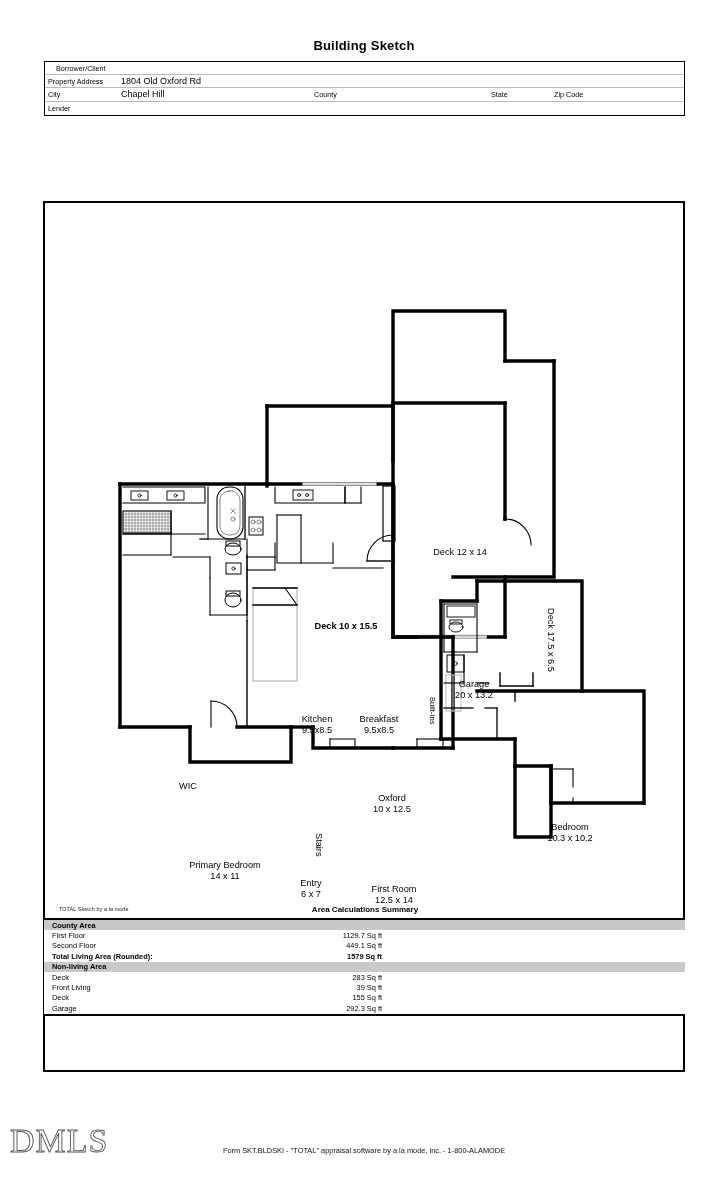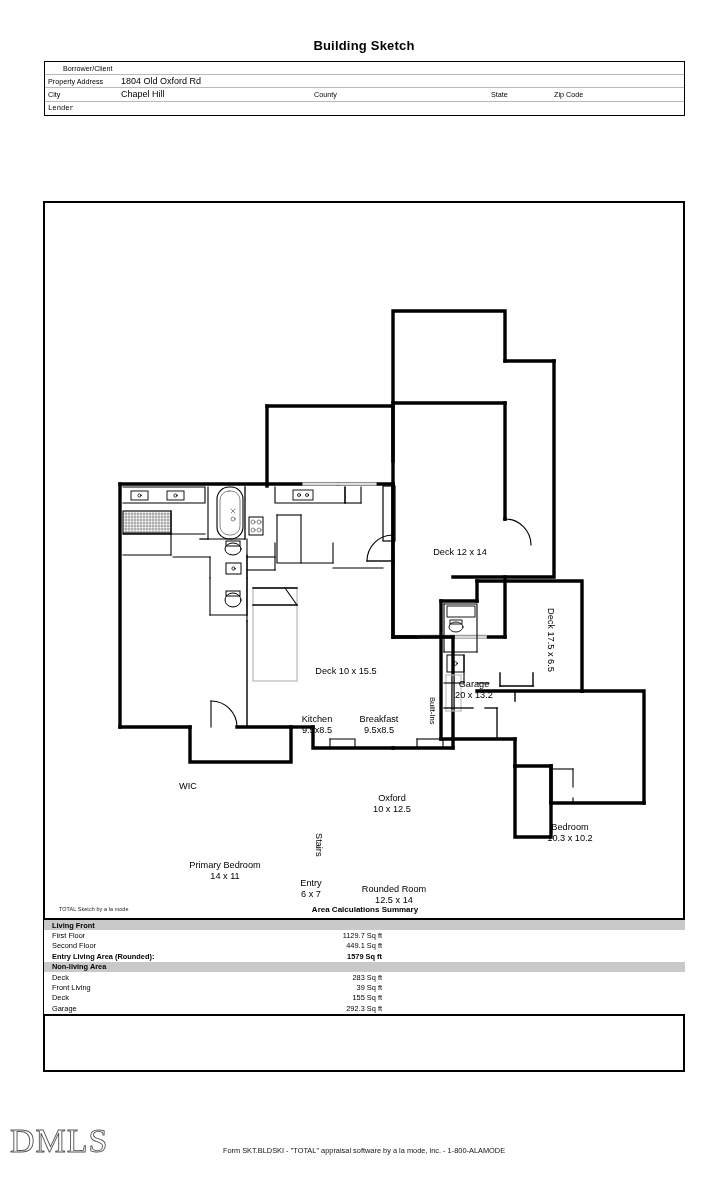--- a/index.html
+++ b/index.html
@@ -14,21 +14,21 @@
     font-size:13px;font-weight:bold;letter-spacing:.2px;
   }
   .hdr-table{
     position:absolute;left:44px;top:61px;width:641px;height:55px;
     border:1px solid #000;box-sizing:border-box;background:#fff;
   }
   .hdr-row{
     position:relative;height:13.2px;border-bottom:1px solid #b9b9b9;
     box-sizing:border-box;
   }
-  .hdr-row:last-child{border-bottom:none;font-family:Liberation Mono, monospace;}
+  .hdr-row:last-child{border-bottom:none;}
   .hdr-lbl{
     position:absolute;top:1px;font-size:7.2px;line-height:11px;color:#000;
   }
   .hdr-val{
     position:absolute;top:0px;font-size:9px;line-height:13px;color:#000;
   }
   
   .sketch-frame{
     position:absolute;left:43px;top:201px;width:642px;height:871px;
     border:2px solid #000;box-sizing:border-box;background:#fff;
@@ -77,21 +77,21 @@
   }
   .pl.vert{writing-mode:vertical-rl;text-orientation:mixed;}
 </style>
 </head>
 <body>
 
 <div class="page-title">Building Sketch</div>
 
 <div class="hdr-table">
   <div class="hdr-row">
-    <span class="hdr-lbl" style="left:18px;">Borrower/Client</span>
+    <span class="hdr-lbl" style="left:11px;">Borrower/Client</span>
     <span class="hdr-val" style="left:76px;"></span>
   </div>
   <div class="hdr-row">
     <span class="hdr-lbl" style="left:3px;">Property Address</span>
     <span class="hdr-val" style="left:76px;">1804 Old Oxford Rd</span>
   </div>
   <div class="hdr-row">
     <span class="hdr-lbl" style="left:3px;">City</span>
     <span class="hdr-val" style="left:76px;">Chapel Hill</span>
     <span class="hdr-lbl" style="left:269px;">County</span>
@@ -290,41 +290,41 @@
       <path d="M506,566 L528,566" stroke="#000" stroke-width="1.1"></path>
       <path d="M528,566 L528,584" stroke="#000" stroke-width="1.1"></path>
       <path d="M528,595 L528,600" stroke="#000" stroke-width="1.1"></path>
     </g>
   </svg>
 
   <div class="pl" style="left:350px;top:344px;width:130px;"><span>Deck 12 x 14</span></div>
 
   <div class="pl vert" style="left:500px;top:372px;height:130px;"><span>Deck 17.5 x 6.5</span></div>
 
-  <div class="pl" style="left:236px;top:463px;width:130px;"><span>Deck 10 x 15.5</span></div>
+  <div class="pl" style="left:236px;top:418px;width:130px;font-weight:bold;"><span>Deck 10 x 15.5</span></div>
 
   <div class="pl" style="left:374px;top:476px;width:110px;"><span>Garage</span><br><span>20 x 13.2</span></div>
 
   <div class="pl" style="left:226px;top:511px;width:92px;"><span>Kitchen</span><br><span>9.5x8.5</span></div>
 
   <div class="pl" style="left:284px;top:511px;width:100px;text-align:center;"><span>Breakfast</span><br><span>9.5x8.5</span></div>
 
   <div class="pl vert" style="left:381px;top:484px;height:48px;font-size:7.6px;"><span>Built-Ins</span></div>
 
   <div class="pl" style="left:105px;top:578px;width:76px;"><span>WIC</span></div>
 
   <div class="pl" style="left:86px;top:657px;width:188px;"><span>Primary Bedroom</span><br><span>14 x 11</span></div>
 
   <div class="pl" style="left:291px;top:590px;width:112px;"><span>Oxford</span><br><span>10 x 12.5</span></div>
 
   <div class="pl vert" style="left:268px;top:614px;height:56px;"><span>Stairs</span></div>
 
   <div class="pl" style="left:226px;top:675px;width:80px;"><span>Entry</span><br><span>6 x 7</span></div>
 
-  <div class="pl" style="left:290px;top:681px;width:118px;"><span>Rounded Room</span><br><span>12.5 x 14</span></div>
+  <div class="pl" style="left:290px;top:681px;width:118px;"><span>First Room</span><br><span>12.5 x 14</span></div>
 
   <div class="pl" style="left:186px;top:732px;width:110px;"><span>F Pch 4x10</span></div>
 
   <div class="pl" style="left:466px;top:619px;width:118px;"><span>Bedroom</span><br><span>10.3 x 10.2</span></div>
 
   <div class="pl" style="left:540px;top:720px;width:112px;"><span>Bedroom</span><br><span>9.8 x 10.2</span></div>
 
   <div class="pl" style="left:428px;top:721px;width:50px;"><span>W/D</span></div>
 
   <div class="pl vert" style="left:515px;top:747px;height:48px;"><span>Stairs</span></div>
@@ -334,32 +334,32 @@
   <div class="pl" style="left:500px;top:780px;width:130px;font-size:10px;"><span>Second Floor</span></div>
 </div>
 
 <div class="sum-top">
   <span class="sum-credit">TOTAL Sketch by a la mode</span>
   <span class="sum-title">Area Calculations Summary</span>
 </div>
 
 <div class="sum-table">
   <div class="sum-row band">
-    <span class="sum-name b">Living Front</span>
+    <span class="sum-name b">County Area</span>
   </div>
   <div class="sum-row">
     <span class="sum-name">First Floor</span>
     <span class="sum-val">1129.7 Sq ft</span>
   </div>
   <div class="sum-row">
     <span class="sum-name">Second Floor</span>
     <span class="sum-val">449.1 Sq ft</span>
   </div>
   <div class="sum-row">
-    <span class="sum-name b">Entry Living Area (Rounded):</span>
+    <span class="sum-name b">Total Living Area (Rounded):</span>
     <span class="sum-val b">1579 Sq ft</span>
   </div>
   <div class="sum-row band">
     <span class="sum-name b">Non-living Area</span>
   </div>
   <div class="sum-row">
     <span class="sum-name">Deck</span>
     <span class="sum-val">283 Sq ft</span>
   </div>
   <div class="sum-row">

